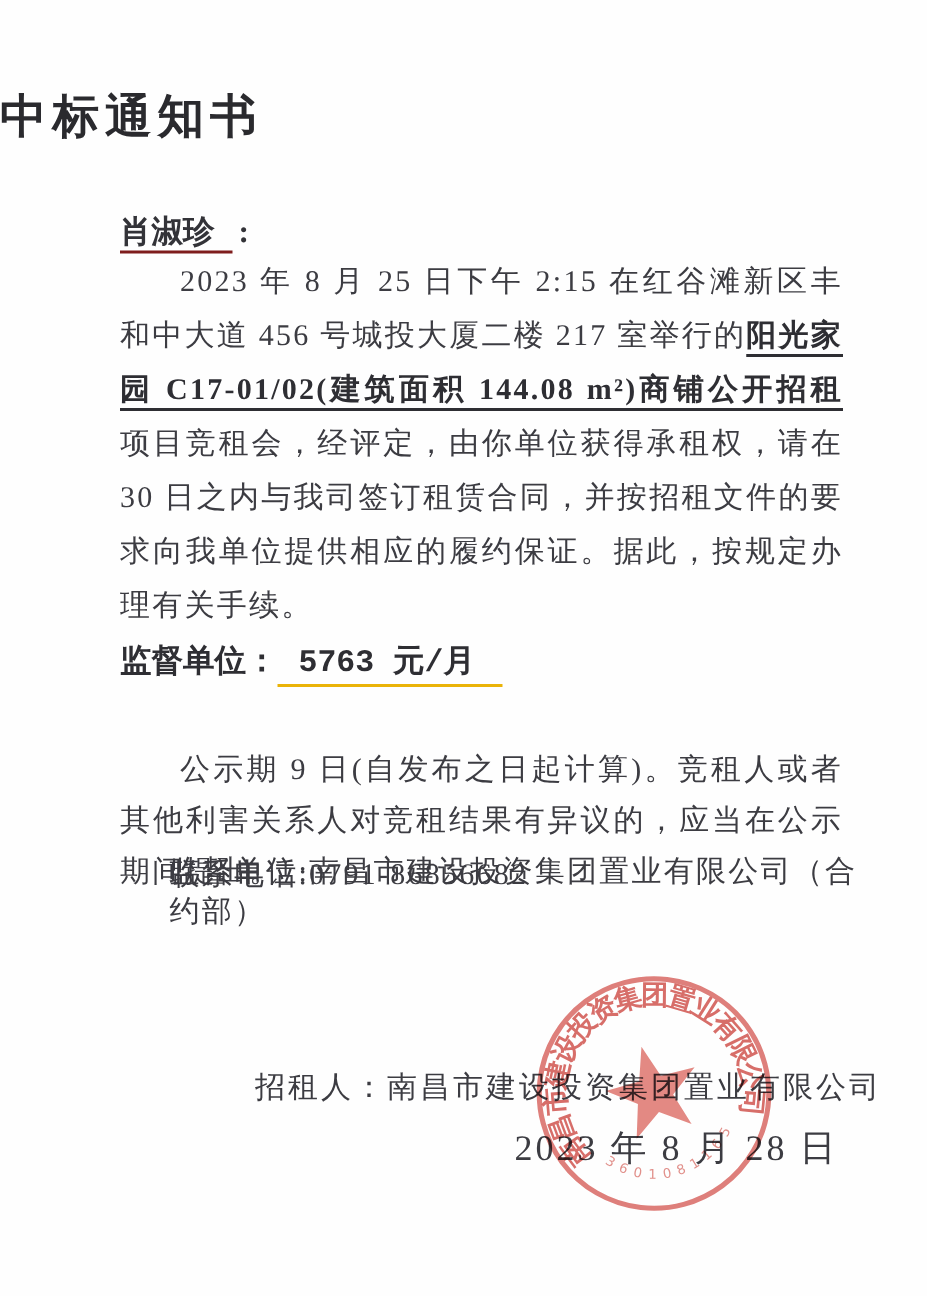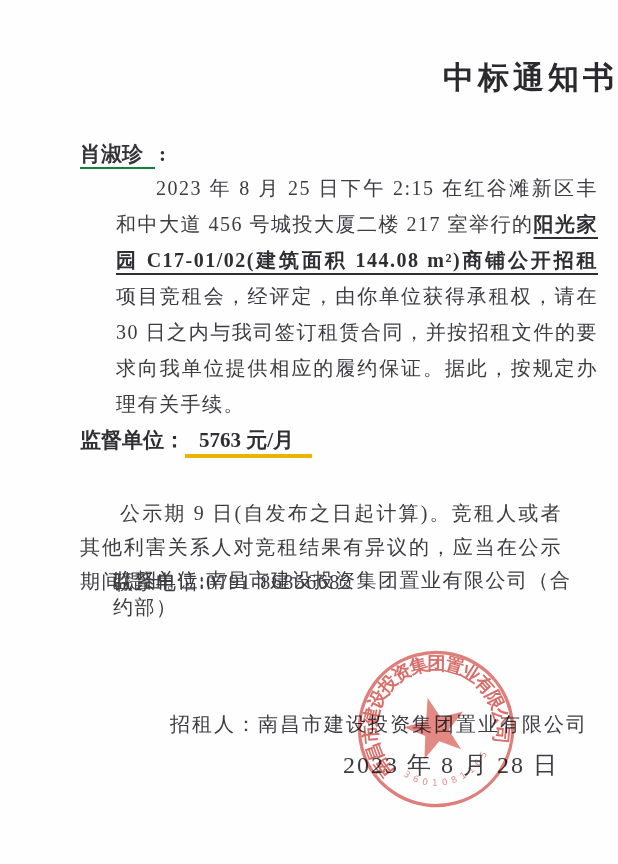--- a/index.html
+++ b/index.html
@@ -12,71 +12,71 @@
     color: #3a3a3e;
   }
   .page {
     position: absolute;
     inset: 0;
     background: #fefefe;
   }
   .doc-title {
     position: absolute;
     top: 57px; left: 0; width: 100%;
-    text-align: right;
+    text-align: left;
     font-size: 31px;
     font-weight: bold;
     letter-spacing: 4px;
     color: #2a2a2e;
   }
   .salutation {
     position: absolute;
     top: 140px; left: 80px;
     font-size: 21px;
     font-weight: bold;
     color: #333338;
   }
   .salutation .name {
-    border-bottom: 2px solid #15803d;
+    border-bottom: 2px solid #7f1d1d;
     padding-right: 12px;
     padding-bottom: 1px;
   }
   .salutation .colon { padding-left: 4px; }
   .body-para {
     position: absolute;
     left: 80px;
     width: 482px;
     font-size: 20px;
     letter-spacing: 1.5px;
     text-align: justify;
     color: #3c3c42;
   }
   .para-main {
     top: 170px;
     line-height: 36px;
     text-indent: 2em;
-    margin-left: 36px;
   }
   .highlight {
     font-weight: bold;
     text-decoration: underline;
     text-decoration-thickness: 2px;
     text-underline-offset: 6px;
     color: #2e2e33;
   }
   .result-line {
     position: absolute;
     top: 426px; left: 80px;
     font-size: 21px;
     font-weight: bold;
     color: #2e2e33;
   }
   .result-line .value {
-    border-bottom: 4px solid #eab308;
+    border-bottom: 2px solid #eab308;
     padding: 0 18px 2px 14px;
+    font-family: Liberation Mono, monospace;
   }
   .para-notice {
     top: 496px;
     line-height: 34px;
     text-indent: 2em;
   }
   .line-indent {
     position: absolute;
     left: 80px;
     width: 500px;

